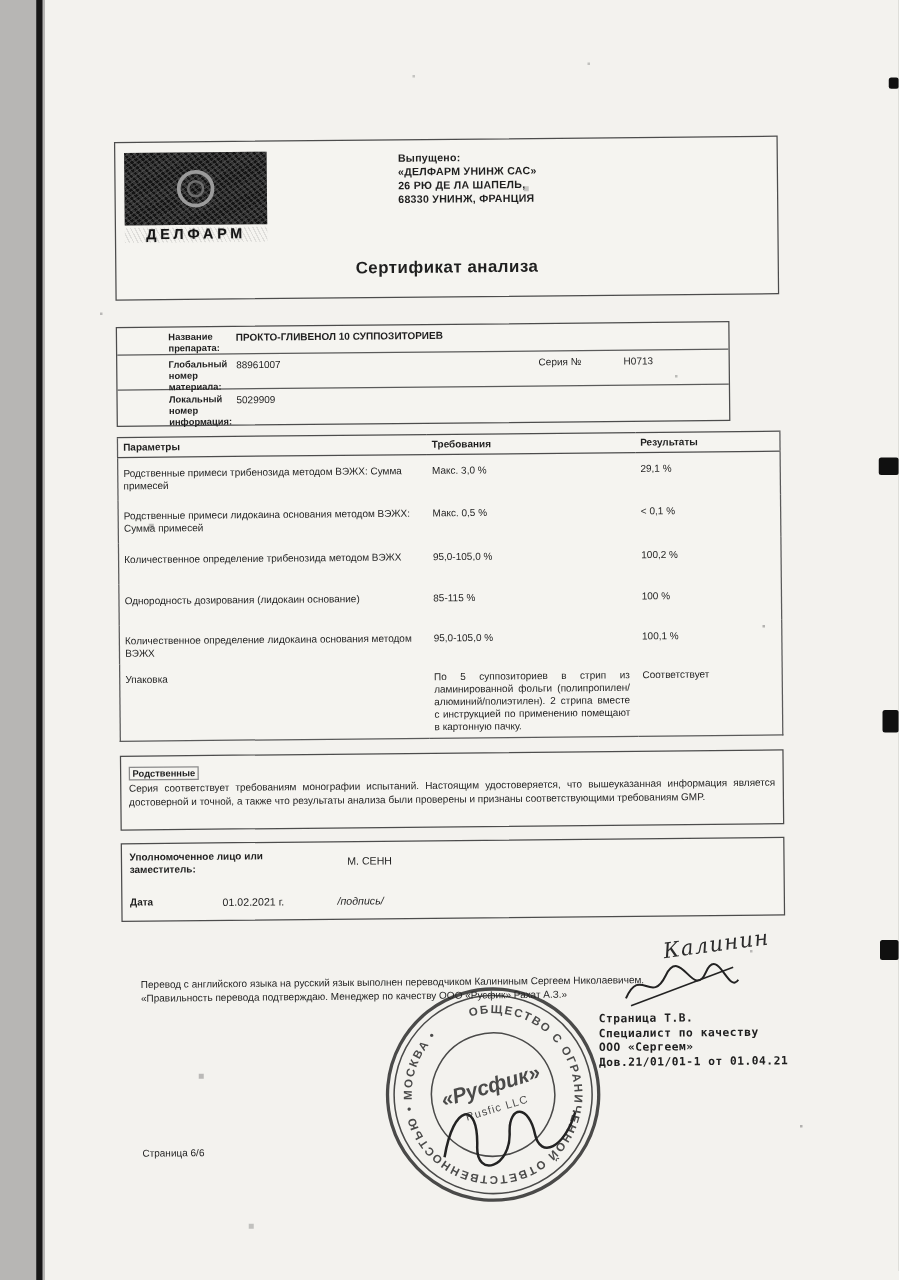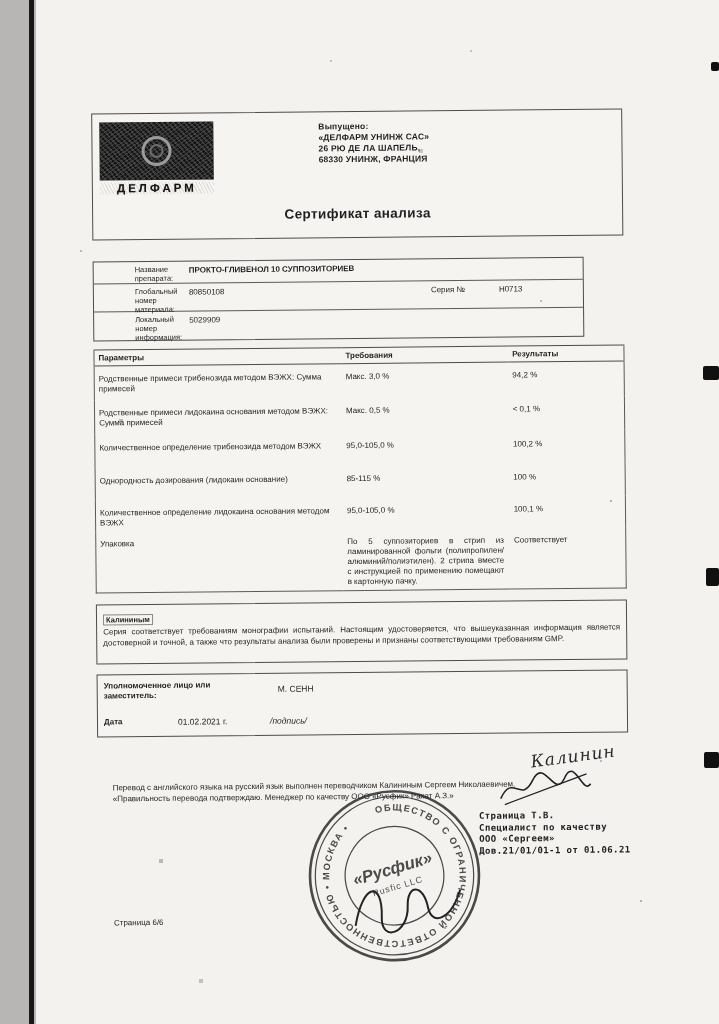--- a/index.html
+++ b/index.html
@@ -32,21 +32,21 @@
     background:repeating-linear-gradient(63deg, rgba(120,120,120,.18) 0 1px, transparent 1px 3px); }
   .issuer { position:absolute; left:226px; top:9px; font-size:8.5px; font-weight:bold; line-height:11px; letter-spacing:.2px; }
   .doc-title { position:absolute; left:0; bottom:16px; width:100%; text-align:center;
     font-size:13.5px; font-weight:bold; letter-spacing:.4px; }
 
   
   .product-box { position:absolute; left:95px; top:259px; width:491px; border:1px solid #4c4c4c; background:#f5f4f0; }
   .p-row { position:relative; min-height:22px; border-bottom:1px solid #5a5a5a; }
   .p-row:last-child { border-bottom:none; }
   .p-row.tall { min-height:28px; }
-  .p-label { position:absolute; left:5px; top:3px; width:86px; font-size:7.5px; font-weight:normal; line-height:9px;padding-left:36px; }
+  .p-label { position:absolute; left:5px; top:3px; width:86px; font-size:7.5px; font-weight:bold; line-height:9px;padding-left:36px; }
   .p-value { position:absolute; left:95px; top:4px; font-size:8px; }
   .p-value.strong { font-weight:bold; }
   .series-label { position:absolute; left:337px; top:4px; font-size:8px; font-weight:normal; }
   .series-value { position:absolute; left:405px; top:4px; font-size:8px;text-align:right; }
 
   
   .params-table { position:absolute; left:95px; top:347px; width:531px; border-collapse:collapse;
     border:1px solid #5a5a5a; background:#f5f4f0; }
   .params-table col.c1 { width:248px; } .params-table col.c2 { width:167px; } .params-table col.c3 { width:116px; }
   .params-table th { border-top:1px solid #4c4c4c; border-bottom:1px solid #4c4c4c;
@@ -130,21 +130,21 @@
     <div class="doc-title">Сертификат анализа</div>
   </div>
 
   <div class="product-box">
     <div class="p-row">
       <span class="p-label">Название препарата:</span>
       <span class="p-value strong">ПРОКТО-ГЛИВЕНОЛ 10 СУППОЗИТОРИЕВ</span>
     </div>
     <div class="p-row tall">
       <span class="p-label">Глобальный номер материала:</span>
-      <span class="p-value">80850108</span>
+      <span class="p-value">88961007</span>
       <span class="series-label">Серия №</span>
       <span class="series-value">H0713</span>
     </div>
     <div class="p-row tall">
       <span class="p-label">Локальный номер информация:</span>
       <span class="p-value">5029909</span>
     </div>
   </div>
 
   <table class="params-table">
@@ -157,21 +157,21 @@
       <tr>
         <th>Параметры</th>
         <th>Требования</th>
         <th>Результаты</th>
       </tr>
     </thead>
     <tbody>
       <tr class="r1">
         <td>Родственные примеси трибенозида методом ВЭЖХ: Сумма примесей</td>
         <td>Макс. 3,0 %</td>
-        <td>94,2 %</td>
+        <td>29,1 %</td>
       </tr>
       <tr class="r2">
         <td>Родственные примеси лидокаина основания методом ВЭЖХ: Сумма примесей</td>
         <td>Макс. 0,5 %</td>
         <td>&lt; 0,1 %</td>
       </tr>
       <tr class="big">
         <td>Количественное определение трибенозида методом ВЭЖХ</td>
         <td>95,0-105,0 %</td>
         <td>100,2 %</td>
@@ -188,21 +188,21 @@
       </tr>
       <tr>
         <td>Упаковка</td>
         <td class="req-just">По 5 суппозиториев в стрип из ламинированной фольги (полипропилен/алюминий/полиэтилен). 2 стрипа вместе с инструкцией по применению помещают в картонную пачку.</td>
         <td>Соответствует</td>
       </tr>
     </tbody>
   </table>
 
   <div class="conclusion-box">
-    <span class="conclusion-head">Калининым</span>
+    <span class="conclusion-head">Родственные</span>
     <div class="conclusion-body">Серия соответствует требованиям монографии испытаний. Настоящим удостоверяется, что вышеуказанная информация является достоверной и точной, а также что результаты анализа были проверены и признаны соответствующими требованиям GMP.</div>
   </div>
 
   <div class="signoff-box">
     <div class="s-label1">Уполномоченное лицо или заместитель:</div>
     <div class="s-value1">М. СЕНН</div>
     <div class="s-label2">Дата</div>
     <div class="s-date">01.02.2021 г.</div>
     <div class="s-sign">/подпись/</div>
   </div>
@@ -215,21 +215,21 @@
 
   <div class="translation">
     <div>Перевод с английского языка на русский язык выполнен переводчиком Калининым Сергеем Николаевичем.</div>
     <div>«Правильность перевода подтверждаю. Менеджер по качеству ООО «Русфик» Рахат А.З.»</div>
   </div>
 
   <div class="qc-block">
     <div>Страница Т.В.</div>
     <div>Специалист по качеству</div>
     <div>ООО «Сергеем»</div>
-    <div>Дов.21/01/01-1 от 01.06.21</div>
+    <div>Дов.21/01/01-1 от 01.04.21</div>
   </div>
 
   <svg class="stamp" viewBox="0 0 200 200">
     <defs>
         <path id="ringPath" d="M 100 26 A 74 74 0 1 1 99.99 26"></path>
       </defs>
     <circle cx="100" cy="100" r="96" class="s-ring"></circle>
     <circle cx="100" cy="100" r="90" class="s-ring thin"></circle>
     <circle cx="100" cy="100" r="56" class="s-ring thin"></circle>
     <text class="s-ringtext"><textPath href="#ringPath">ОБЩЕСТВО С ОГРАНИЧЕННОЙ ОТВЕТСТВЕННОСТЬЮ • МОСКВА •</textPath></text>

